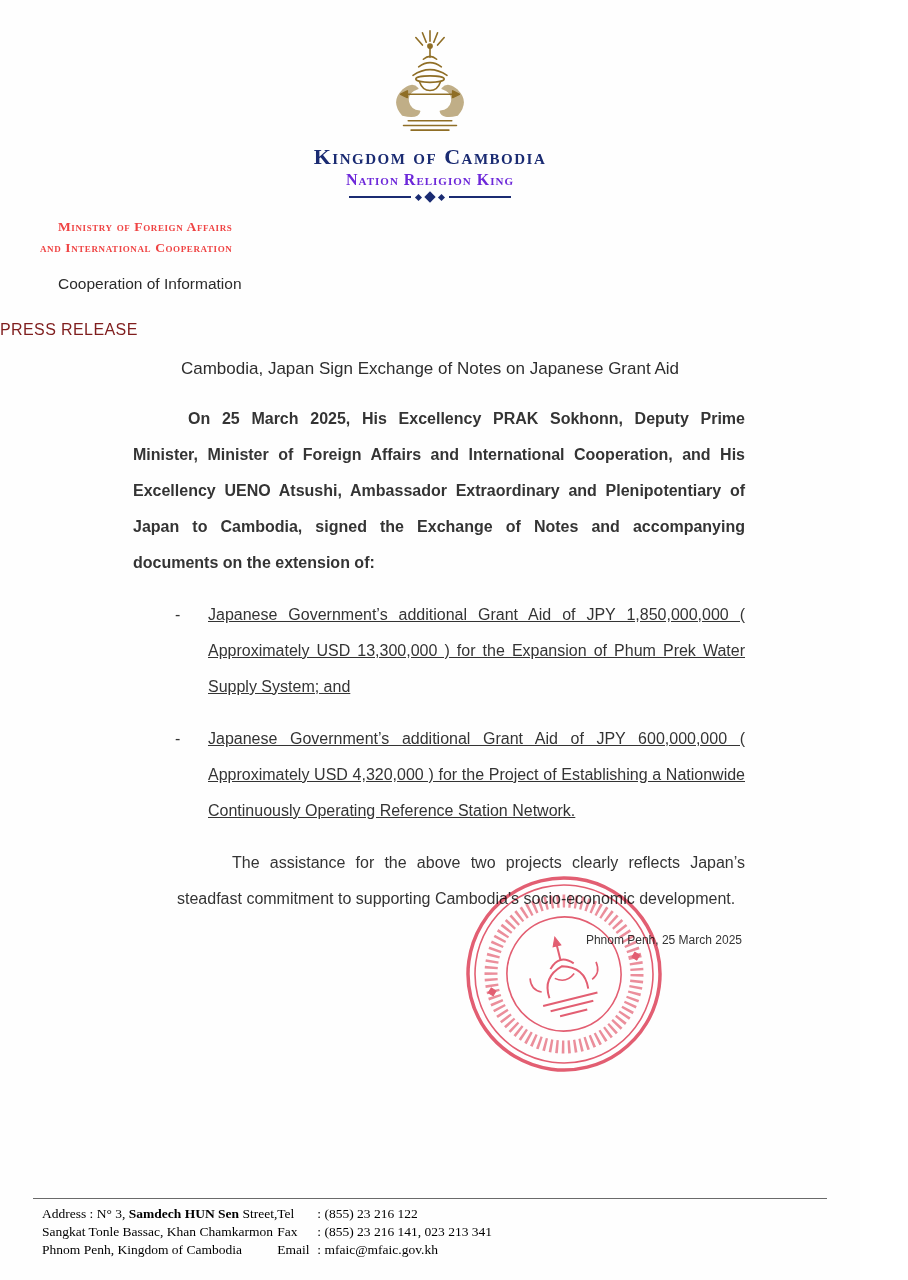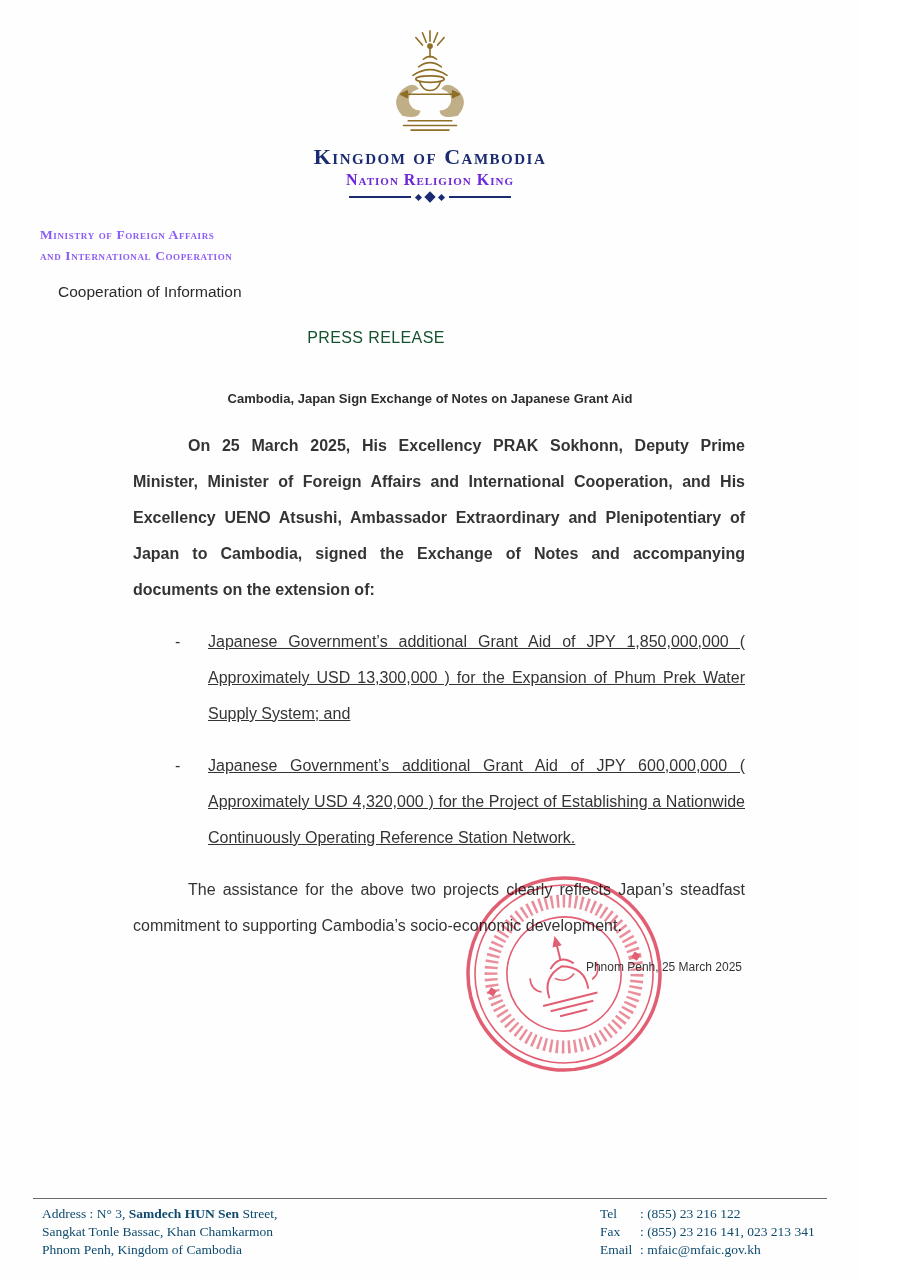--- a/index.html
+++ b/index.html
@@ -36,60 +36,60 @@
     color:#6d28d9;
   }
   .divider { margin-top:4px; display:flex; align-items:center; justify-content:center; gap:5px; }
   .divider .dline { width:62px; height:1.4px; background:#1a2b72; }
   .divider .dm { width:5px; height:5px; background:#1a2b72; transform:rotate(45deg); }
   .divider .dm.big { width:8px; height:8px; }
 
   
   .ministry {
     display:inline-block;
-    margin:24px 0 0 40px;
-    text-align:left;
+    margin:16px 0 0 40px;
+    text-align:right;
     font-family:"Liberation Serif","DejaVu Serif",serif;
     font-variant:small-caps;
     font-weight:bold;
     font-size:13.5px;
     letter-spacing:0.6px;
     line-height:1.55;
-    color:#8b5cf6;
+    color:#ef4444;
   }
   .department { margin:16px 0 0 58px; font-size:15.5px; color:#2b2b2b; }
   .press-release {
     margin:28px 108px 0 0;
-    text-align:center;
+    text-align:left;
     font-size:16px;
     letter-spacing:0.4px;
-    color:#14532d;
+    color:#7f1d1d;
   }
 
   
   .title {
-    margin-top:44px;
+    margin-top:20px;
     text-align:center;
-    font-size:13px;
-    font-weight:bold;
+    font-size:17px;
+    font-weight:normal;
     color:#2e2e2e;
   }
   .content { margin:0 115px 0 133px; }
   .para {
     font-size:16px;
     line-height:36px;
     text-align:justify;
     color:#343434;
   }
   .para.indent { text-indent:55px; }
   .intro { margin-top:22px;font-weight:bold; }
   .bullet { display:flex; margin-top:16px; padding-left:42px; }
   .bullet .dash { width:33px; flex:0 0 33px; font-size:16px; line-height:36px; color:#343434; }
   .bullet .para { flex:1;text-decoration:underline; }
-  .closing { margin-top:16px; }
+  .closing { margin-top:16px;margin-left:44px; }
   .dateline {
     margin:16px 118px 8px 0;
     text-align:right;
     font-size:12px;
     color:#343434;
   }
 
   
   .stamp {
     position:absolute;
@@ -101,26 +101,26 @@
     z-index:5;
     pointer-events:none;
   }
   .stamp svg { width:100%; height:100%; }
 
   
   .footer { position:absolute; left:0; right:0; top:1198px; }
   .footer-rule { margin:0 33px; border:none; border-top:1.6px solid #6a6a6a; }
   .footer-cols {
     display:flex;
-    justify-content:space-between;
+    justify-content:flex-start;
     margin:6px 36px 7px 42px;
     font-family:"Liberation Serif","DejaVu Serif",serif;
     font-size:13.5px;
     line-height:1.32;
-    color:#0c4a6e;
+    color:#000000;
   }
   .contacts { width:224px; }
   .contact-row { display:grid; grid-template-columns:40px auto; }
 </style>
 </head>
 <body>
 
 <div class="page">
 
   

